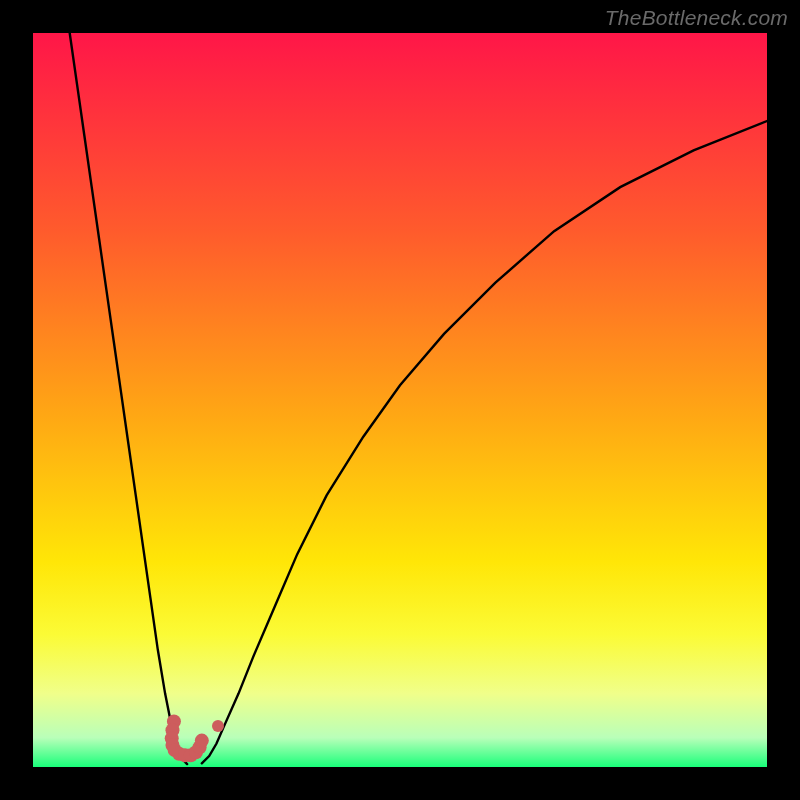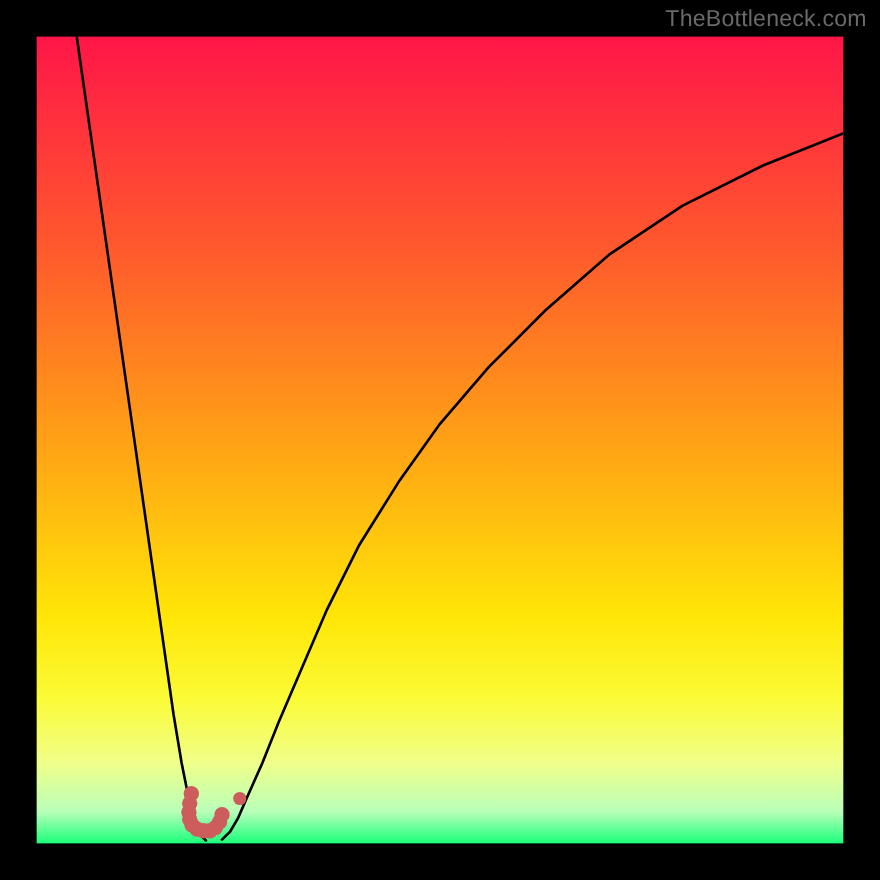--- a/index.html
+++ b/index.html
@@ -43,20 +43,21 @@
   }
   .watermark {
     position: absolute;
     top: 6px;
     right: 12px;
     color: #6a6a6a;
     font-size: 21px;
     letter-spacing: 0.2px;
     font-weight: 400;
     user-select: none;
+    font-style: italic;
   }
 </style>
 </head>
 <body>
 
 <div class="frame">
   <div class="plot">
     <svg class="gradient" viewBox="0 0 734 734" preserveAspectRatio="none">
       <defs>
         <linearGradient id="bg" x1="0" y1="0" x2="0" y2="1">

